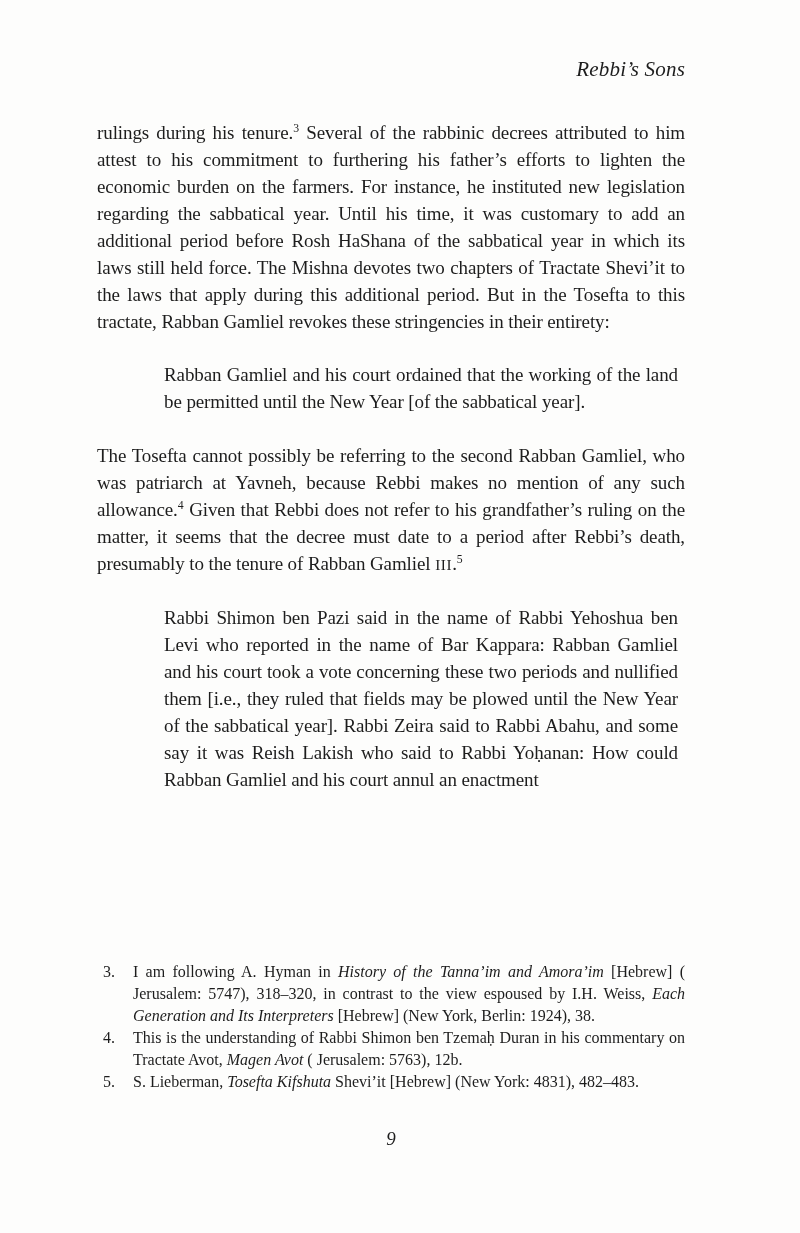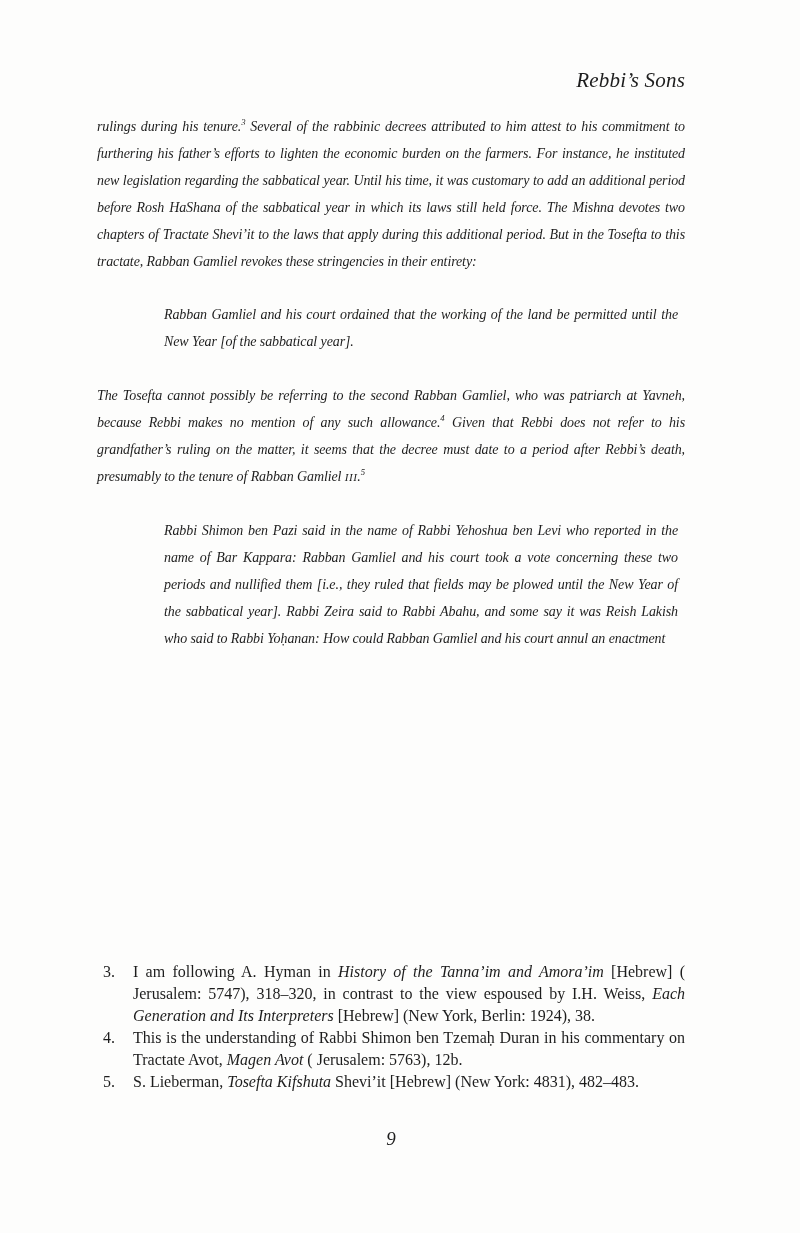--- a/index.html
+++ b/index.html
@@ -7,37 +7,36 @@
     position: relative;
     width: 800px;
     height: 1233px;
     background: #fdfdfc;
     font-family: "Liberation Serif", "DejaVu Serif", serif;
     color: #1d1d1d;
     overflow: hidden;
   }
   .running-head {
     position: absolute;
-    top: 68px;
+    top: 57px;
     right: 115px;
     font-style: italic;
     font-size: 21px;
     letter-spacing: 0.2px;
   }
   .content {
     position: absolute;
-    top: 113px;
+    top: 119px;
     left: 97px;
     width: 588px;
-    font-size: 14px;
+    font-size: 19px;
     line-height: 27px;
     letter-spacing: -0.1px;
     text-align: justify;
     hyphens: auto;
-    font-style: italic;
     -webkit-hyphens: auto;
   }
   .para { margin: 0; }
   .para-indent { text-indent: 58px; }
   .quote {
     margin: 26px 0 27px 60px;
   }
   .quote-text { margin: 7px; text-align: justify; }
   .quote-cite { margin: 0; text-align: left; }
   .fn-ref {

